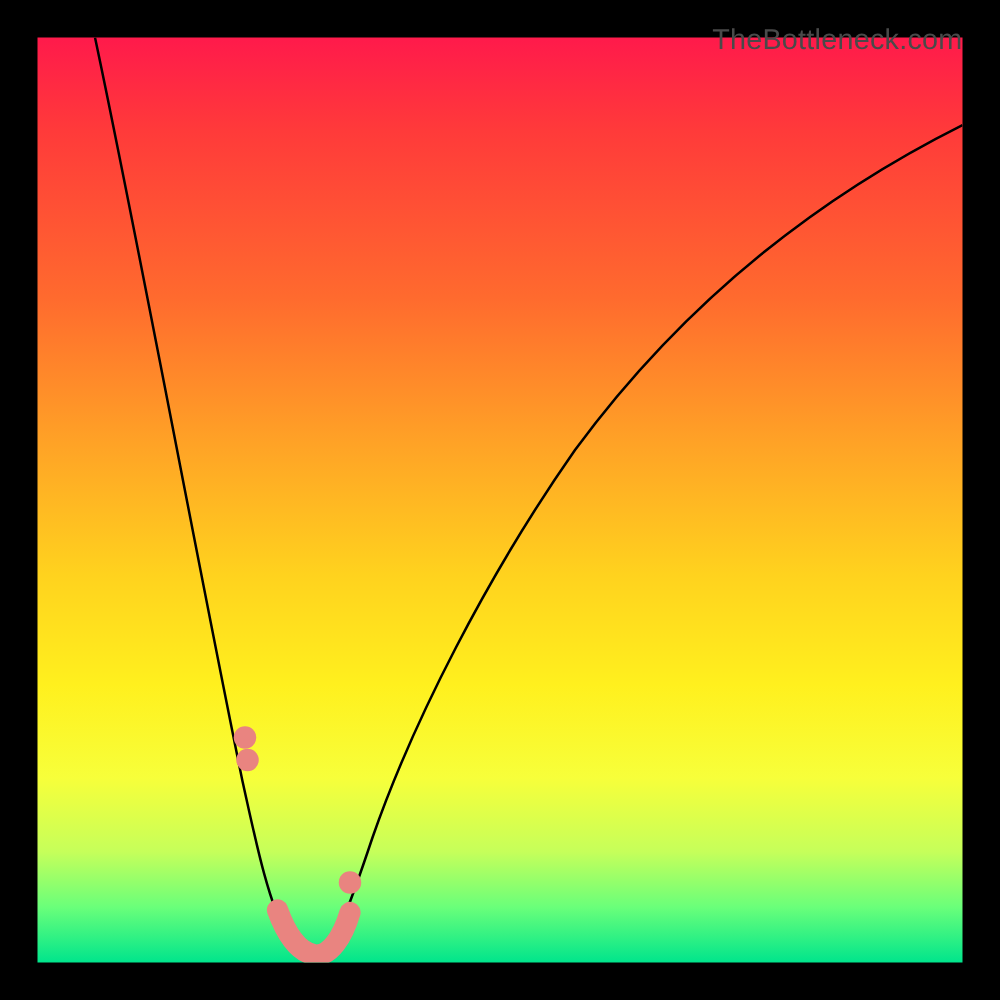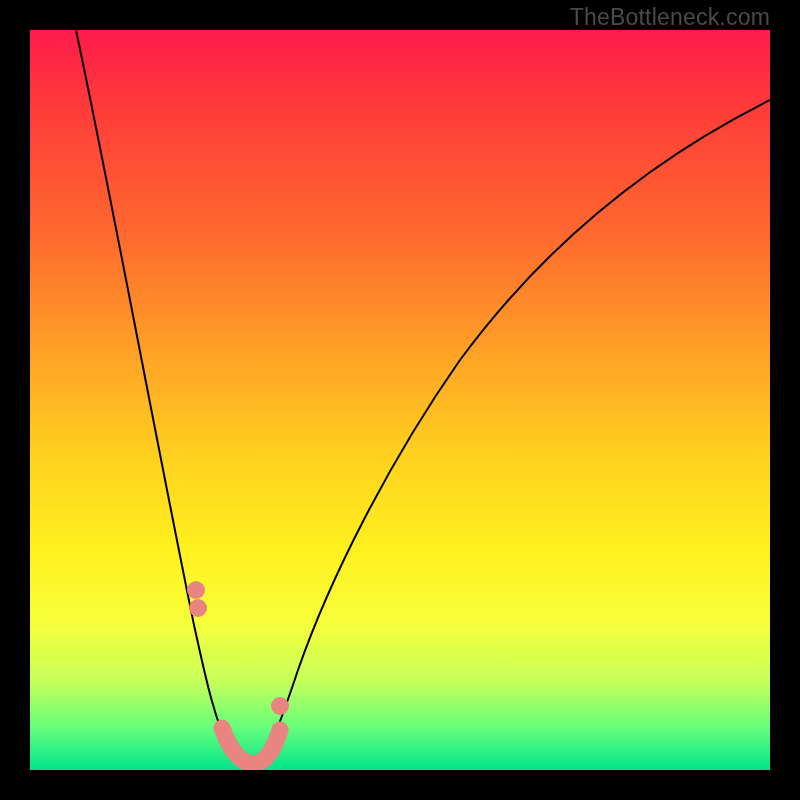--- a/index.html
+++ b/index.html
@@ -34,21 +34,21 @@
       #ffd21e 58%,
       #fff01e 70%,
       #f7ff3a 80%,
       #c6ff5a 88%,
       #6aff7a 94%,
       #00e58c 100%
     );
   }
   .attribution {
     position: absolute;
-    top: 4px;
+    top: 18px;
     right: 30px;
     color: #4a4a4a;
     font-size: 23px;
     font-weight: 500;
     letter-spacing: 0.2px;
   }
   svg.overlay {
     position: absolute;
     top: 0; left: 0;
     width: 740px; height: 740px;

